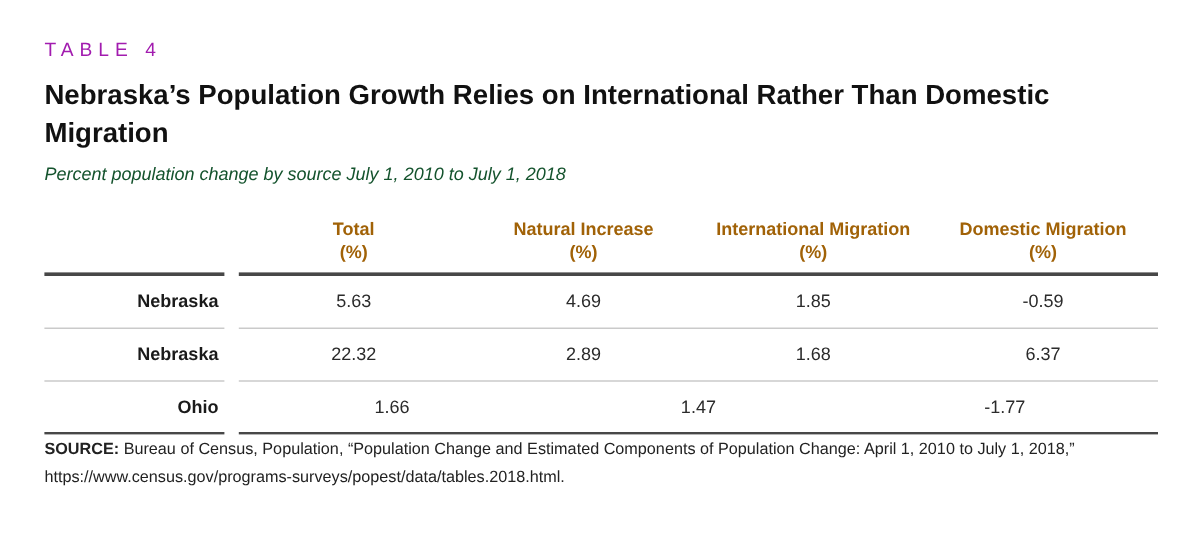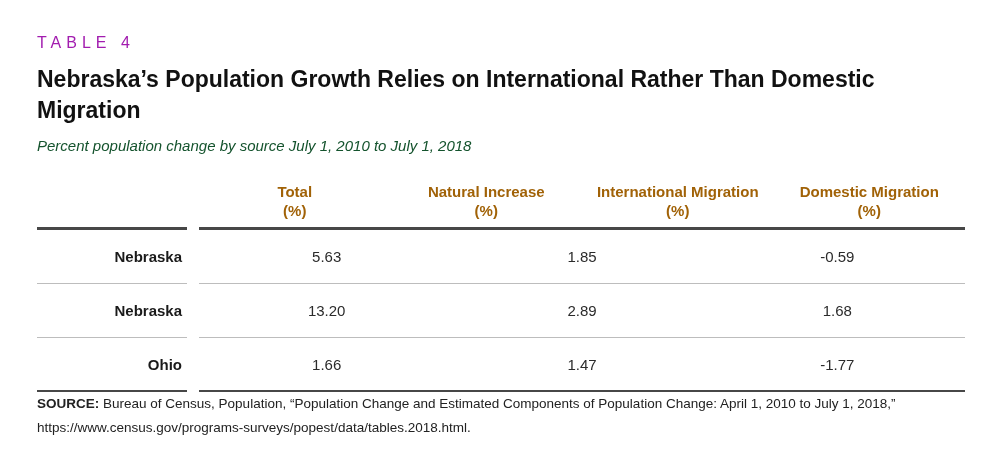--- a/index.html
+++ b/index.html
@@ -78,21 +78,21 @@
     justify-content: flex-end;
     padding-bottom: 7px;
     font-weight: 700;
     font-size: 15px;
     line-height: 19px;
     text-align: center;
     color: #a16207;
   }
   
   .body {
-    height: 54px;
+    height: 44px;
     font-size: 15px;
     color: #2b2b2b;
   }
   .body .col-label {
     font-weight: 700;
     color: #1a1a1a;
   }
   .rule-thin .col-label,
   .rule-thin .col-data {
     border-bottom: 1px solid #bdbdbd;
@@ -145,32 +145,34 @@
           <span>(%)</span>
         </div>
       </div>
     </div>
 
     <div class="row body rule-thin">
       <div class="col-label">Nebraska</div>
       <div class="gap"></div>
       <div class="col-data">
         <div class="cell">5.63</div>
+        <div class="cell">4.69</div>
         <div class="cell">1.85</div>
         <div class="cell">-0.59</div>
       </div>
     </div>
 
     <div class="row body rule-thin">
       <div class="col-label">Nebraska</div>
       <div class="gap"></div>
       <div class="col-data">
-        <div class="cell">13.20</div>
+        <div class="cell">22.32</div>
         <div class="cell">2.89</div>
         <div class="cell">1.68</div>
+        <div class="cell">6.37</div>
       </div>
     </div>
 
     <div class="row body rule-thick">
       <div class="col-label">Ohio</div>
       <div class="gap"></div>
       <div class="col-data">
         <div class="cell">1.66</div>
         <div class="cell">1.47</div>
         <div class="cell">-1.77</div>

